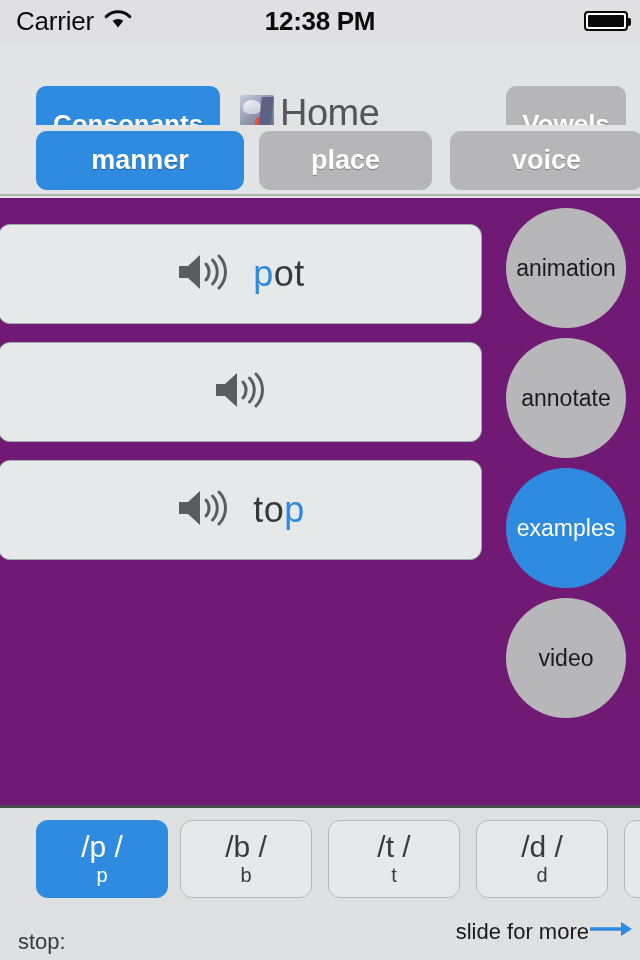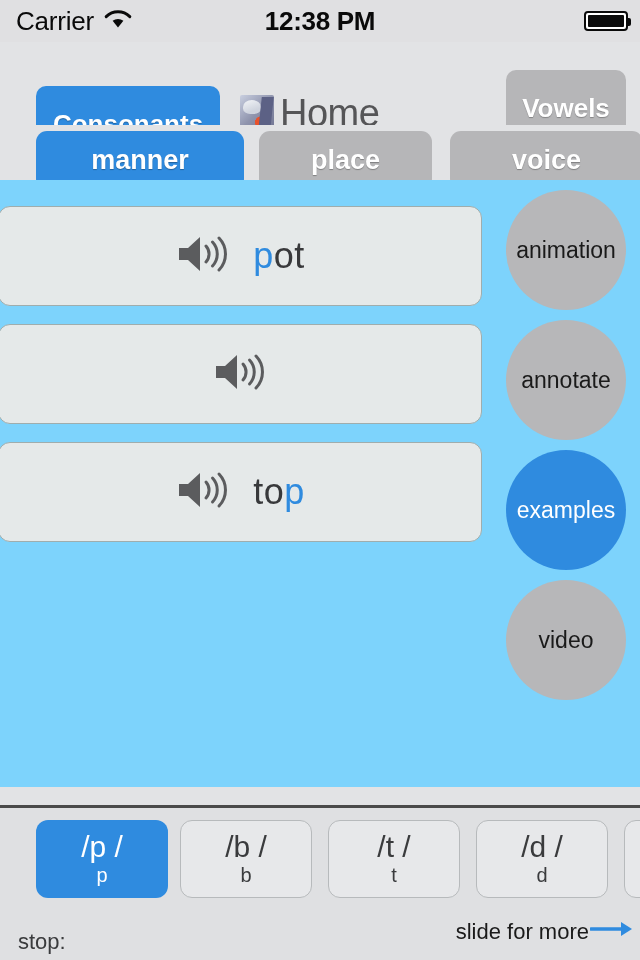--- a/index.html
+++ b/index.html
@@ -43,21 +43,21 @@
   .pill {
     position: absolute; border-radius: 10px;
     display: flex; align-items: center; justify-content: center;
     font-weight: bold; color: #ffffff;
     text-shadow: 0 1px 1px rgba(0,0,0,0.28);
     user-select: none;
   }
   .pill.blue { background: #2f8bdf; }
   .pill.gray { background: #b6b6b8; }
   #btn-consonants { left: 36px; top: 44px; width: 184px; height: 76px; font-size: 26px; }
-  #btn-vowels    { left: 506px; top: 28px; width: 120px; height: 76px; font-size: 26px; }
+  #btn-vowels    { left: 506px; top: 44px; width: 120px; height: 76px; font-size: 26px; }
 
   .home-title {
     position: absolute; left: 240px; top: 50px;
     display: flex; align-items: center; gap: 6px;
   }
   .home-thumb {
     width: 34px; height: 38px; border-radius: 2px;
     background:
       radial-gradient(circle at 62% 72%, #e8522c 0 17%, rgba(232,82,44,0) 18%),
       linear-gradient(135deg, #c9cfe0 0%, #8f94ad 48%, #6d7190 100%);
@@ -91,22 +91,22 @@
     user-select: none;
   }
   .tab.blue { background: #2f8bdf; }
   .tab.gray { background: #b6b6b8; }
   #tab-manner { left: 36px; width: 208px; }
   #tab-place  { left: 259px; width: 173px; }
   #tab-voice  { left: 450px; width: 193px; }
 
   
   .content {
-    position: absolute; top: 180px; left: 0; width: 640px; height: 607px;
-    background: #7dd3fc;
+    position: absolute; top: 198px; left: 0; width: 640px; height: 607px;
+    background: #701a75;
   }
 
   .example-list { position: absolute; left: 0; top: 26px; width: 484px; }
   .example-row {
     position: relative; margin: 0 0 18px -2px;
     width: 484px; height: 100px;
     background: #e5e9e9;
     border: 1.5px solid #9fadad;
     border-radius: 12px;
     display: flex; align-items: center; justify-content: center;

